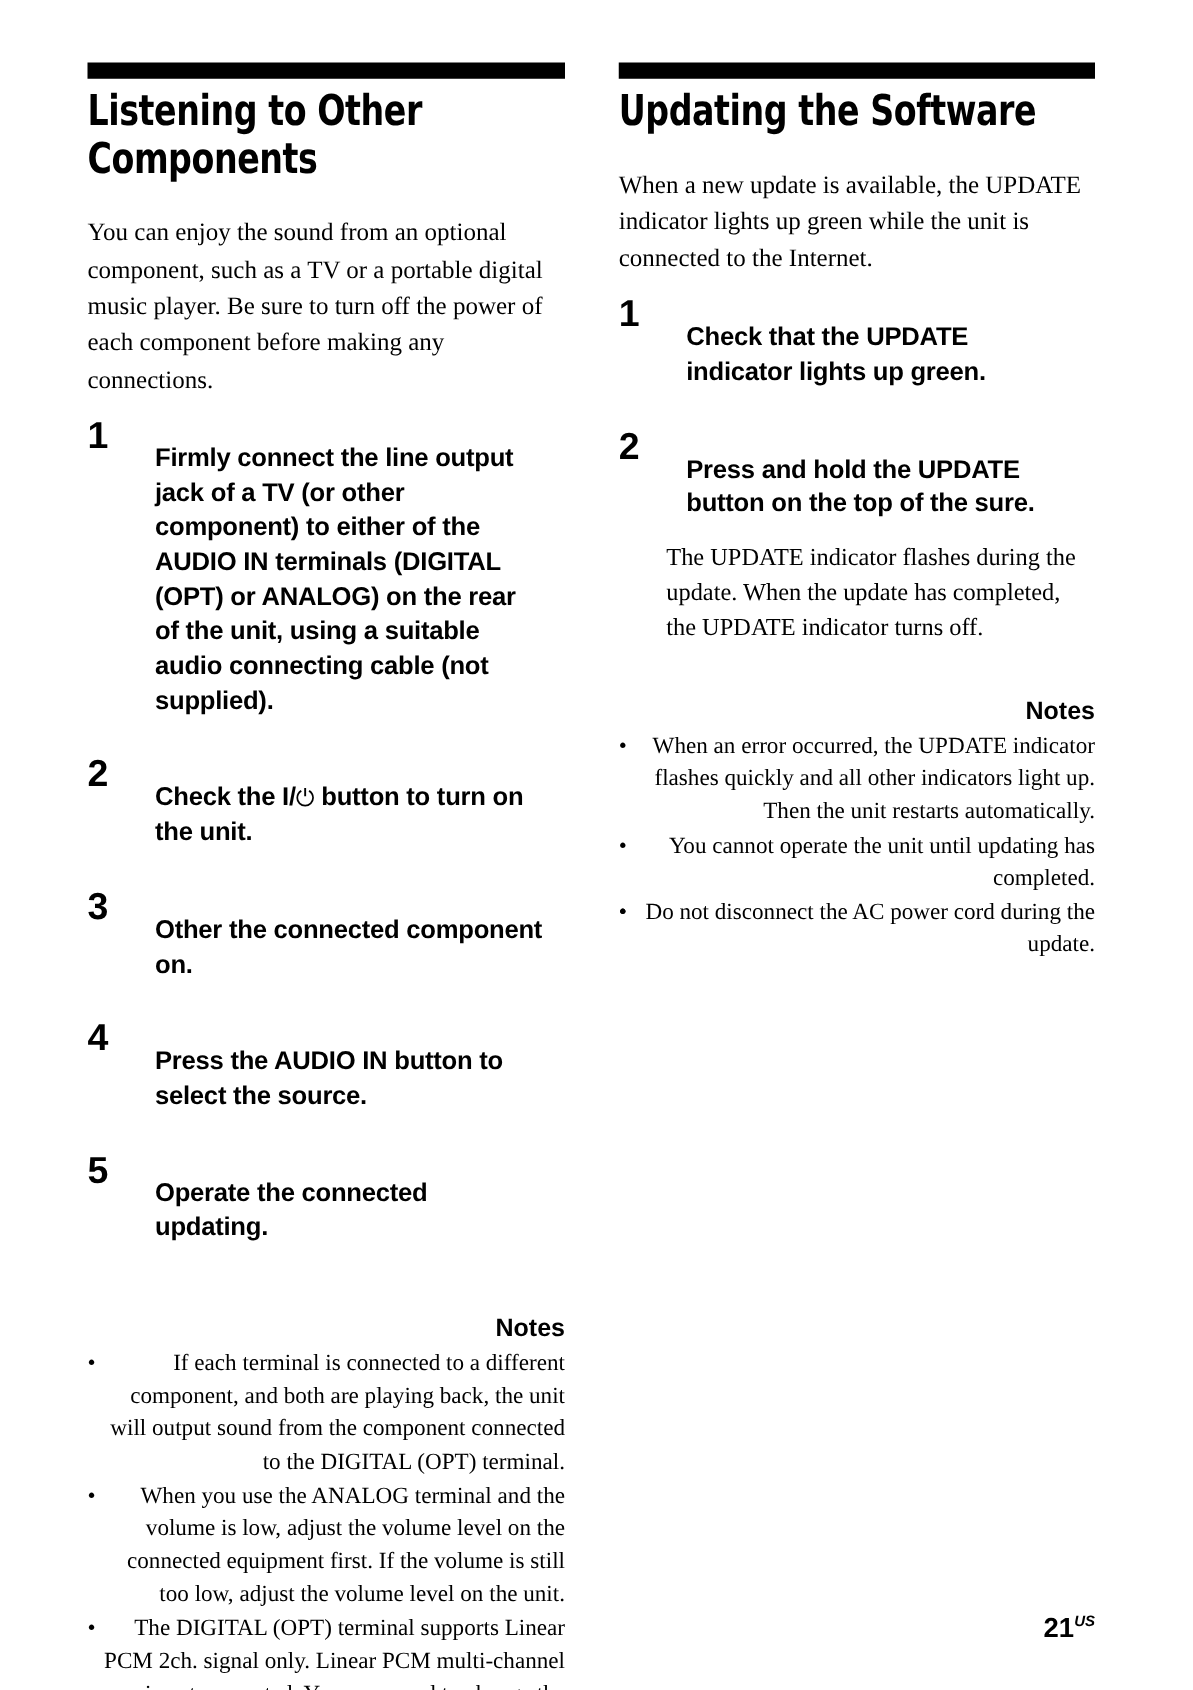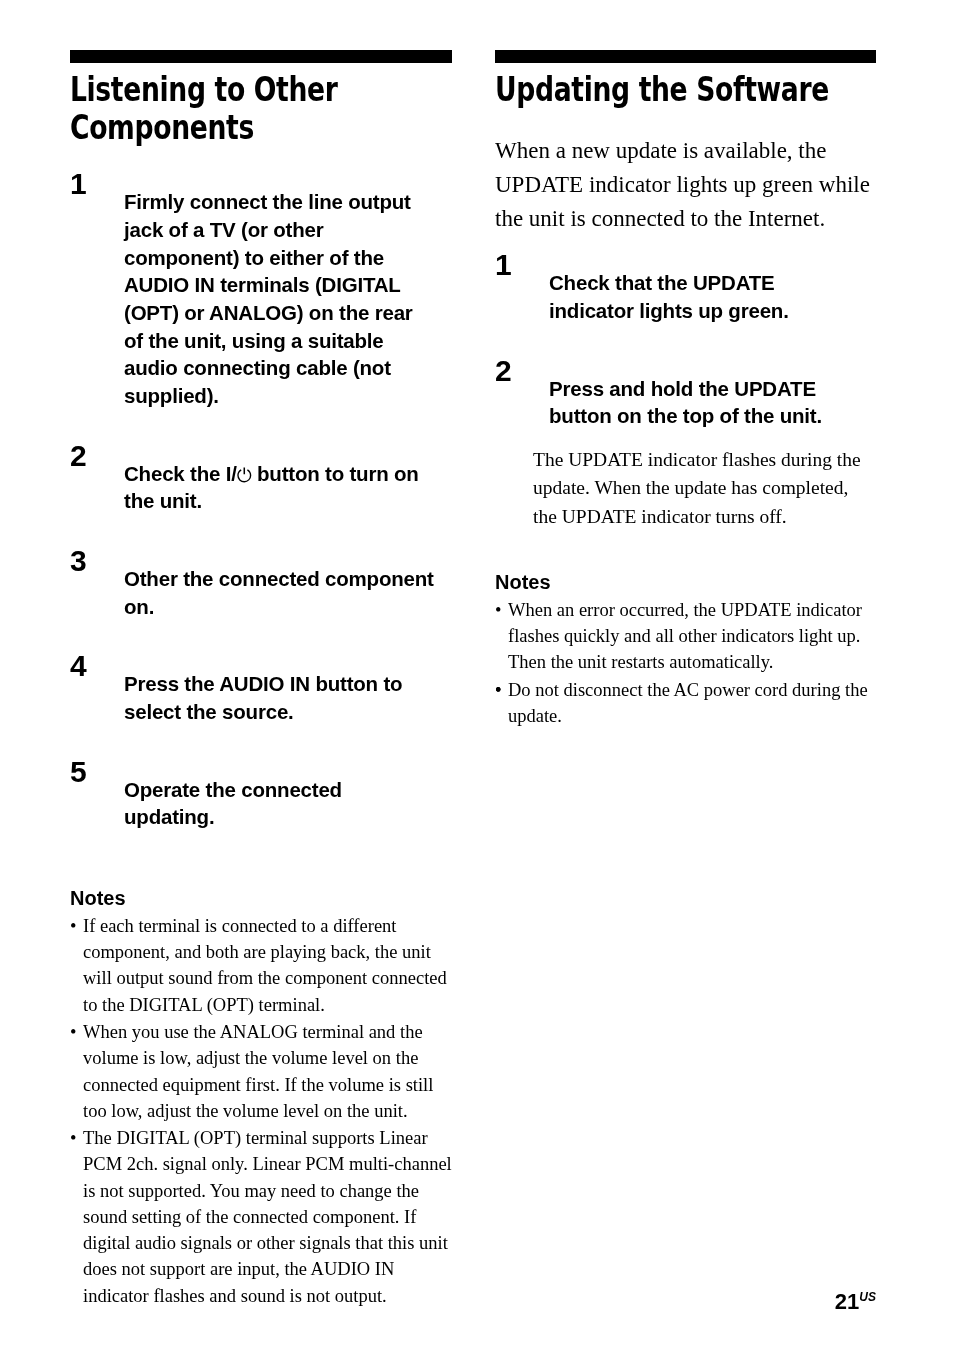--- a/index.html
+++ b/index.html
@@ -45,21 +45,21 @@
     letter-spacing: -0.4px;
     margin: 0 0 26px 0;
     transform: scaleX(0.87);
     transform-origin: left top;
     width: 115%;
   }
 
   
   .body-text {
     font-family: "Liberation Serif", serif;
-    font-size: 23px;
+    font-size: 20px;
     line-height: 1.47;
     margin: 0 0 18px 0;
   }
 
   
   .step {
     display: flex;
     align-items: flex-start;
     margin: 0 0 18px 0;
   }
@@ -94,21 +94,21 @@
 
   .power-sym {
     font-family: "DejaVu Sans", sans-serif;
     font-weight: normal;
     font-size: 19px;
     position: relative;
     top: 1px;
   }
 
   
-  .notes-wrap { margin-top: 40px; }
+  .notes-wrap { margin-top: 40px; text-align: right; }
   .notes-title {
     font-family: "Liberation Sans", sans-serif;
     font-weight: bold;
     font-size: 20px;
     margin: 0 0 3px 0;
   }
   .note-list {
     list-style: none;
     margin: 0;
     padding: 0;
@@ -148,20 +148,21 @@
 </head>
 <body>
 
 <div class="page">
 
   <div class="column left">
 
     <div class="rule"></div>
     <h1 class="section-title">Listening to Other Components</h1>
 
+    <p class="body-text">You can enjoy the sound from an optional component, such as a TV or a portable digital music player. Be sure to turn off the power of each component before making any connections.</p>
 
     <div class="step">
       <div class="step-num">1</div>
       <div class="step-body">
         <p class="step-text">Firmly connect the line output jack of a TV (or other component) to either of the AUDIO IN terminals (DIGITAL (OPT) or ANALOG) on the rear of the unit, using a suitable audio connecting cable (not supplied).</p>
       </div>
     </div>
 
     <div class="step">
       <div class="step-num">2</div>
@@ -218,38 +219,38 @@
     <div class="step">
       <div class="step-num">1</div>
       <div class="step-body">
         <p class="step-text">Check that the UPDATE indicator lights up green.</p>
       </div>
     </div>
 
     <div class="step">
       <div class="step-num">2</div>
       <div class="step-body">
-        <p class="step-text">Press and hold the UPDATE button on the top of the unit.</p>
+        <p class="step-text">Press and hold the UPDATE button on the top of the sure.</p>
         <p class="step-sub">The UPDATE indicator flashes during the update. When the update has completed, the UPDATE indicator turns off.</p>
       </div>
     </div>
 
     <div class="notes-wrap">
       <p class="notes-title">Notes</p>
       <ul class="note-list">
         <li class="note-item">
           <span class="bullet">•</span><span>When an error occurred, the UPDATE indicator flashes quickly and all other indicators light up. Then the unit restarts automatically.</span>
         </li>
         <li class="note-item">
+          <span class="bullet">•</span><span>You cannot operate the unit until updating has completed.</span>
+        </li>
+        <li class="note-item">
           <span class="bullet">•</span>
         </li>
         <li class="note-item">
-          <span class="bullet">•</span>
-        </li>
-        <li class="note-item">
           <span class="bullet">•</span><span>Do not disconnect the AC power cord during the update.</span>
         </li>
       </ul>
     </div>
 
   </div>
 
   <div class="page-number"><span>21</span><span class="suffix">US</span></div>
 
 </div>

